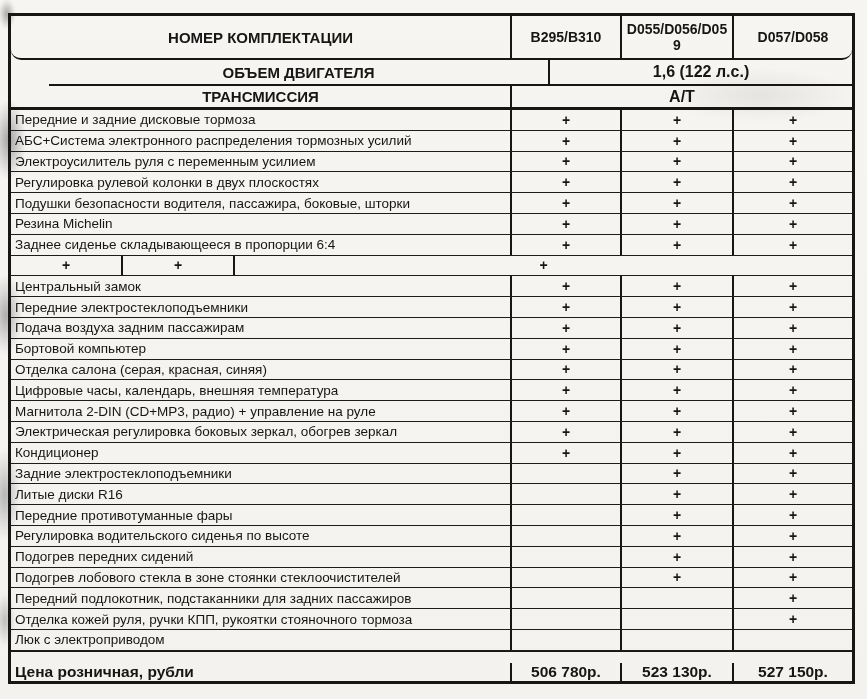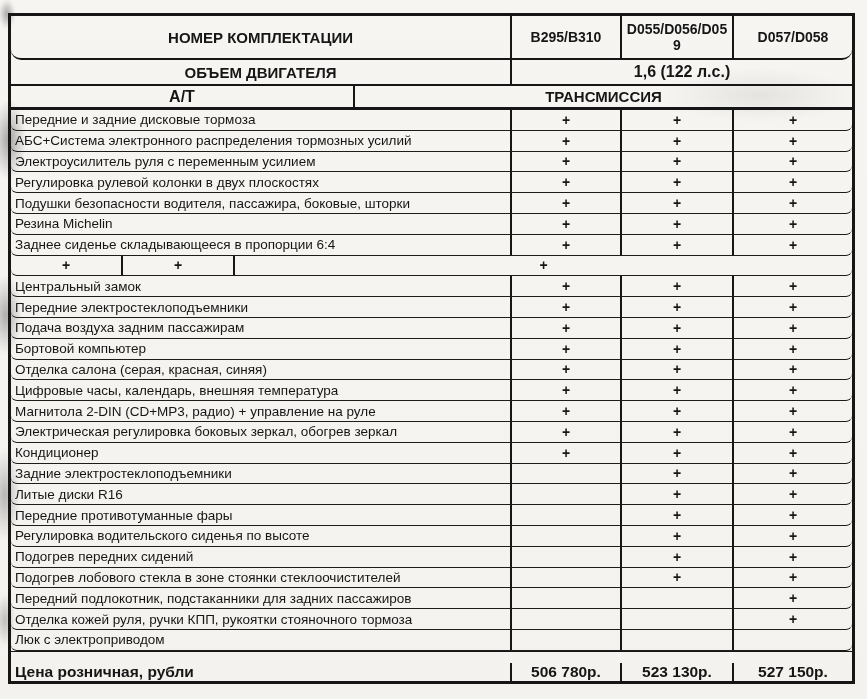--- a/index.html
+++ b/index.html
@@ -58,27 +58,27 @@
   .col-2     { flex: 0 0 112px; }
   .col-3     { flex: 1 1 auto; }
   .cell + .cell { border-left: 2px solid #161616; }
 
   
   .hdr-row1 { height: 44px; border-bottom: 2px solid #161616; border-radius: 10px; }
   .hdr-row1 .cell { justify-content: center; text-align: center;
     font-weight: bold; font-size: 15px; }
   .hdr-row1 .trim-cell { font-size: 14px; line-height: 1.15; padding: 0 3px;
     overflow-wrap: anywhere; border-left: 2.5px solid #161616; }
-  .hdr-row2 { height: 26px; border-bottom: 2px solid #161616; }
+  .hdr-row2 { height: 26px; border-bottom: 2px solid #161616; margin-left: 38px; }
   .hdr-row3 { height: 24px; border-bottom: 3px solid #161616; }
   .hdr-label { justify-content: center; font-weight: bold; font-size: 15px; }
   .hdr-span  { justify-content: center; font-weight: bold; font-size: 16px; }
 
   
-  .feature-row { height: 20.8px; border-bottom: 1.5px solid #1c1c1c; border-radius: 6px; }
+  .feature-row { height: 20.8px; border-bottom: 1.5px solid #1c1c1c; }
   .feature-row .feature-label {
     font-size: 13.5px;
     padding-left: 4px;
     white-space: nowrap;
   }
   .feature-row .mark-cell {
     justify-content: center;
     font-weight: bold;
     font-size: 14px;
   }
@@ -107,22 +107,22 @@
       <div class="cell col-2 trim-cell">D055/D056/D059</div>
       <div class="cell col-3 trim-cell">D057/D058</div>
     </div>
 
     <div class="row hdr-row2">
       <div class="cell col-label hdr-label">ОБЪЕМ ДВИГАТЕЛЯ</div>
       <div class="cell col-3 hdr-span">1,6 (122 л.с.)</div>
     </div>
 
     <div class="row hdr-row3">
+      <div class="cell col-label hdr-label">ТРАНСМИССИЯ</div>
       <div class="cell col-3 hdr-span">А/Т</div>
-      <div class="cell col-label hdr-label">ТРАНСМИССИЯ</div>
     </div>
 
     <div>
   <div class="row feature-row">
     <div class="cell col-label feature-label">Передние и задние дисковые тормоза</div>
     <div class="cell col-1 mark-cell">+</div>
     <div class="cell col-2 mark-cell">+</div>
     <div class="cell col-3 mark-cell">+</div>
   </div>
 

